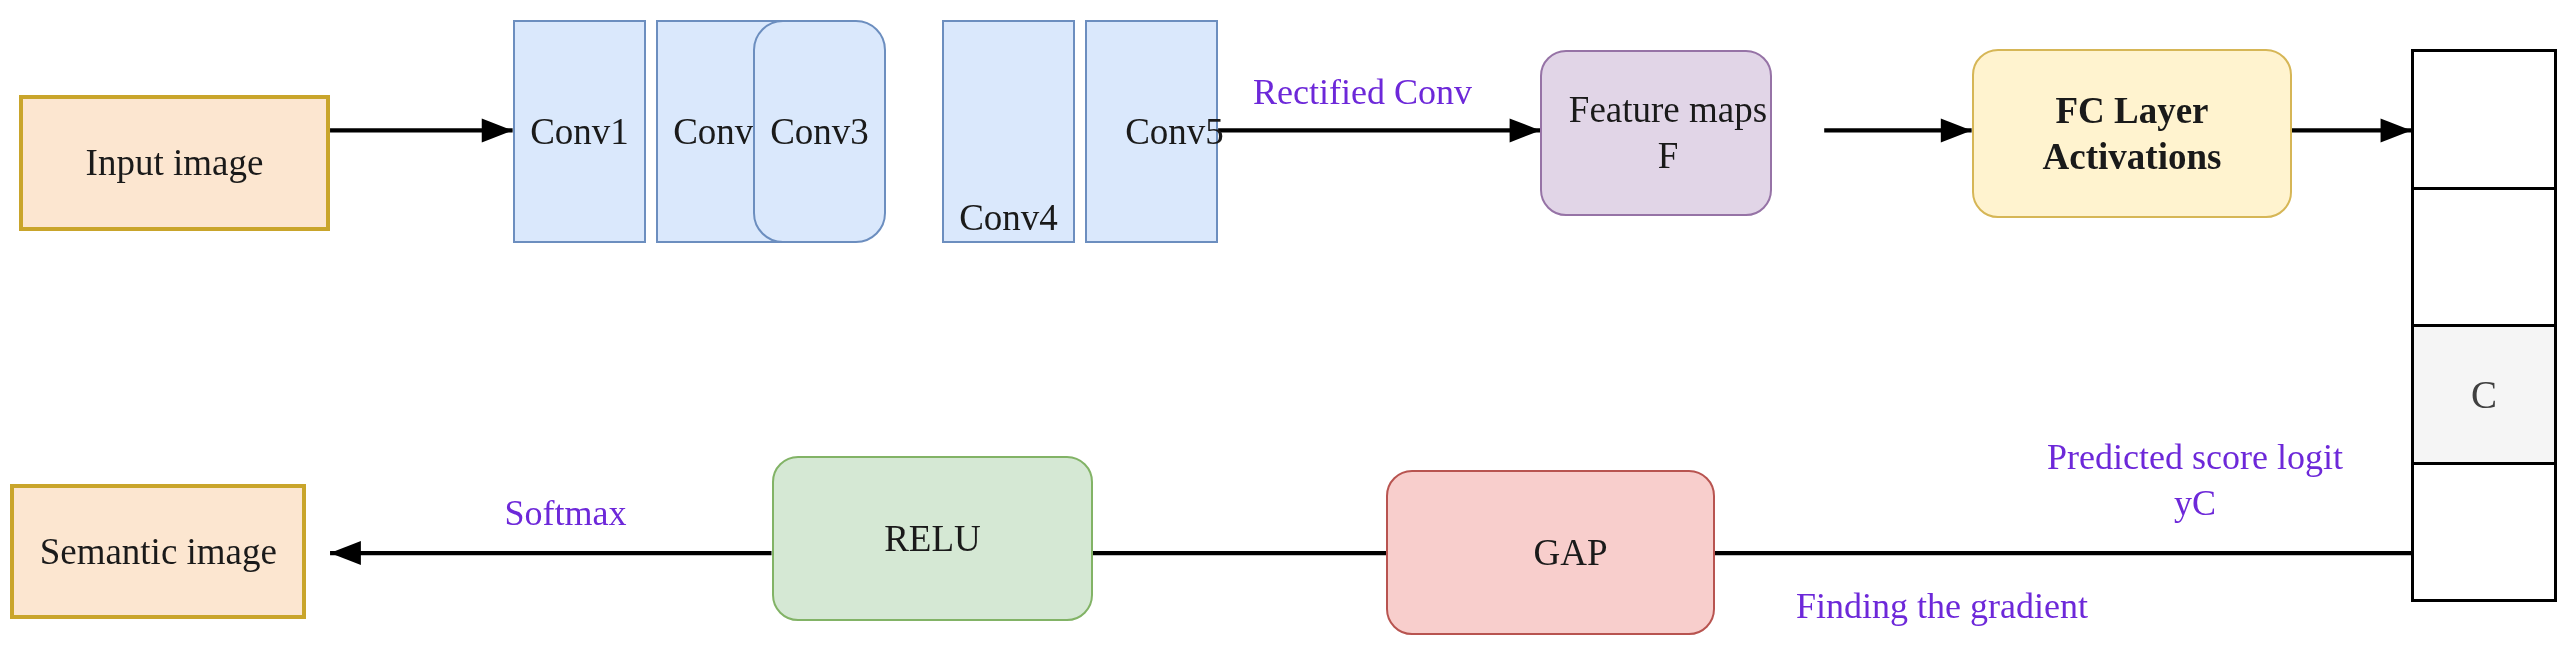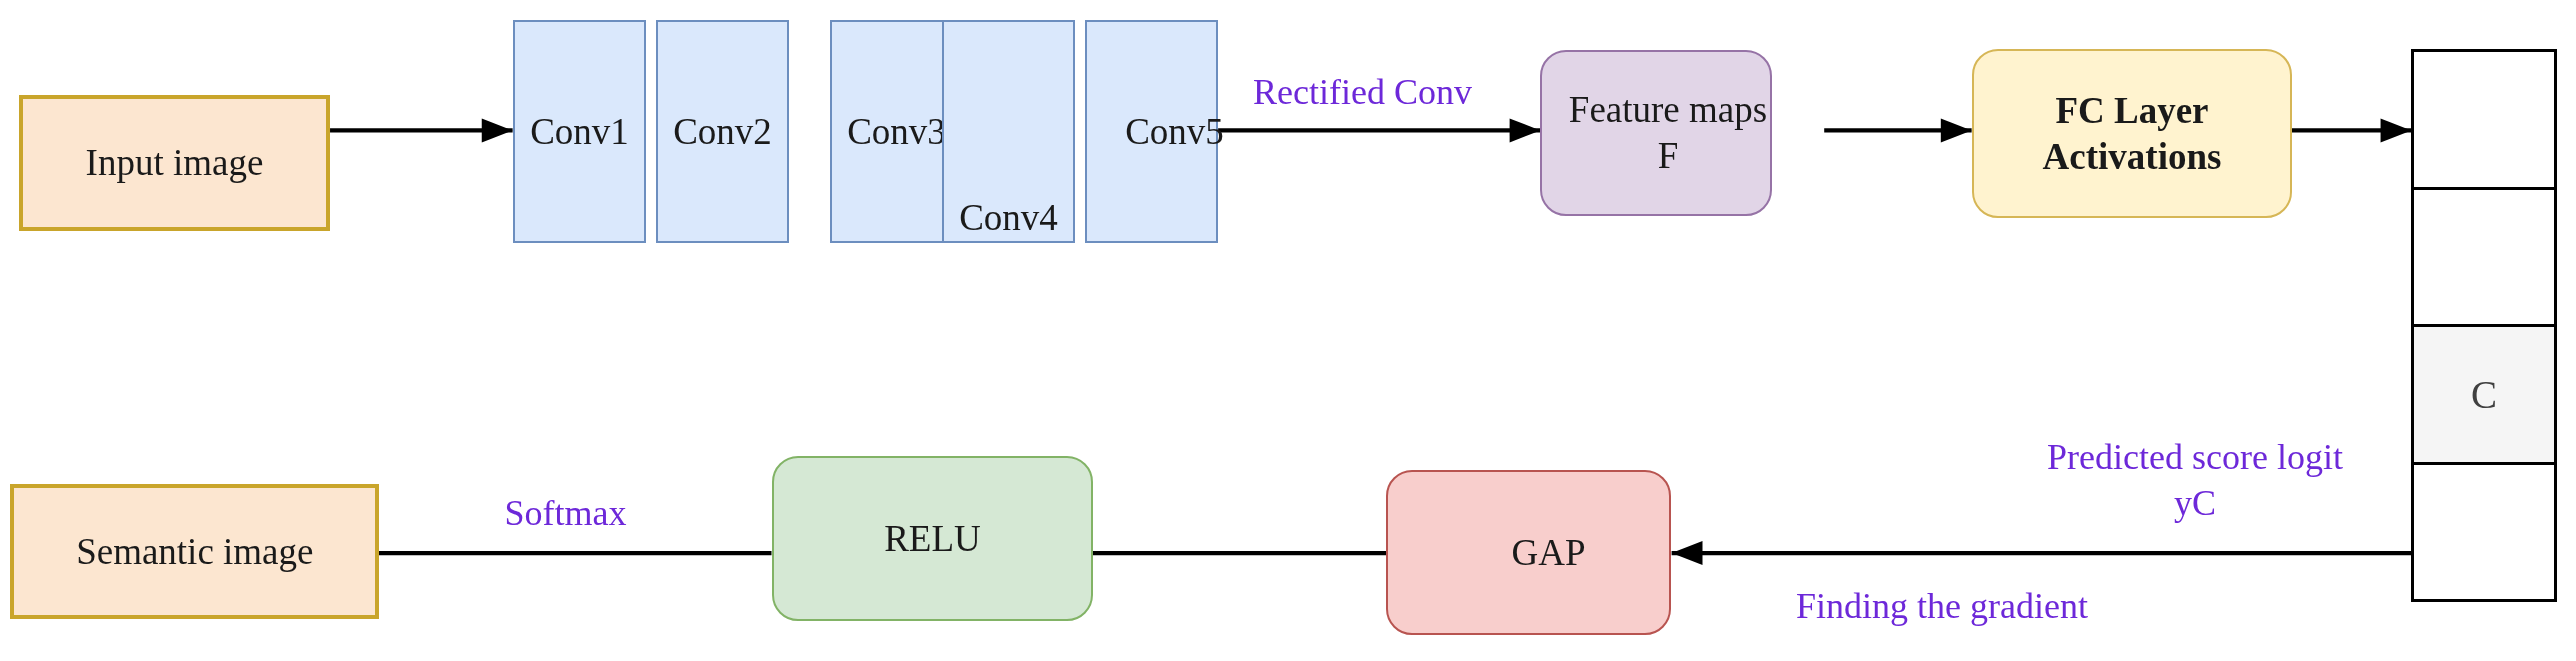--- a/index.html
+++ b/index.html
@@ -32,50 +32,50 @@
     text-align: center;
     z-index: 2;
     font-size: 37px;
     line-height: 46px;
   }
   .node-plain {
     background: var(--input-fill);
     border: 4.3px solid var(--input-border);
   }
   #input-box   { left: 19px;  top: 63px;  width: 311px; height: 136px; margin-top: 32px; }
-  #semantic-box{ left: 10.3px;  top: 484px; width: 369px; height: 135px; }
+  #semantic-box{ left: 10.3px;  top: 484px; width: 296px; height: 135px; }
   .conv {
     top: 20px;
     width: 133px;
     height: 223px;
     background: var(--conv-fill);
     border: 2.6px solid var(--conv-border);
   }
   #conv1 { left: 513px; }
   #conv2 { left: 656px; }
-  #conv3 { left: 830px; }
+  #conv3 { left: 753px; border-radius: 30px; }
   #conv4 { left: 942px; align-items: flex-end; }
   #conv5 { left: 1085px; padding-left: 46px; }
   .rounded {
     border-radius: 26px;
   }
   #feature-box {
     left: 1540px; top: 50px; width: 232px; height: 166px;
     background: var(--feature-fill);
     border: 2.6px solid var(--feature-border);
     padding-left: 24px;
   }
   #fc-box {
     left: 1972px; top: 49px; width: 320px; height: 169px;
     background: var(--fc-fill);
     border: 2.6px solid var(--fc-border);
     font-weight: bold;
   }
   #gap-box {
-    left: 1386px; top: 470px; width: 285px; height: 165px;
+    left: 1386px; top: 470px; width: 329px; height: 165px;
     background: var(--gap-fill);
     border: 2.6px solid var(--gap-border);
     padding-left: 40px;
   }
   #relu-box {
     left: 772px; top: 456px; width: 321px; height: 165px;
     background: var(--relu-fill);
     border: 2.6px solid var(--relu-border);
   }
   #score-column {

